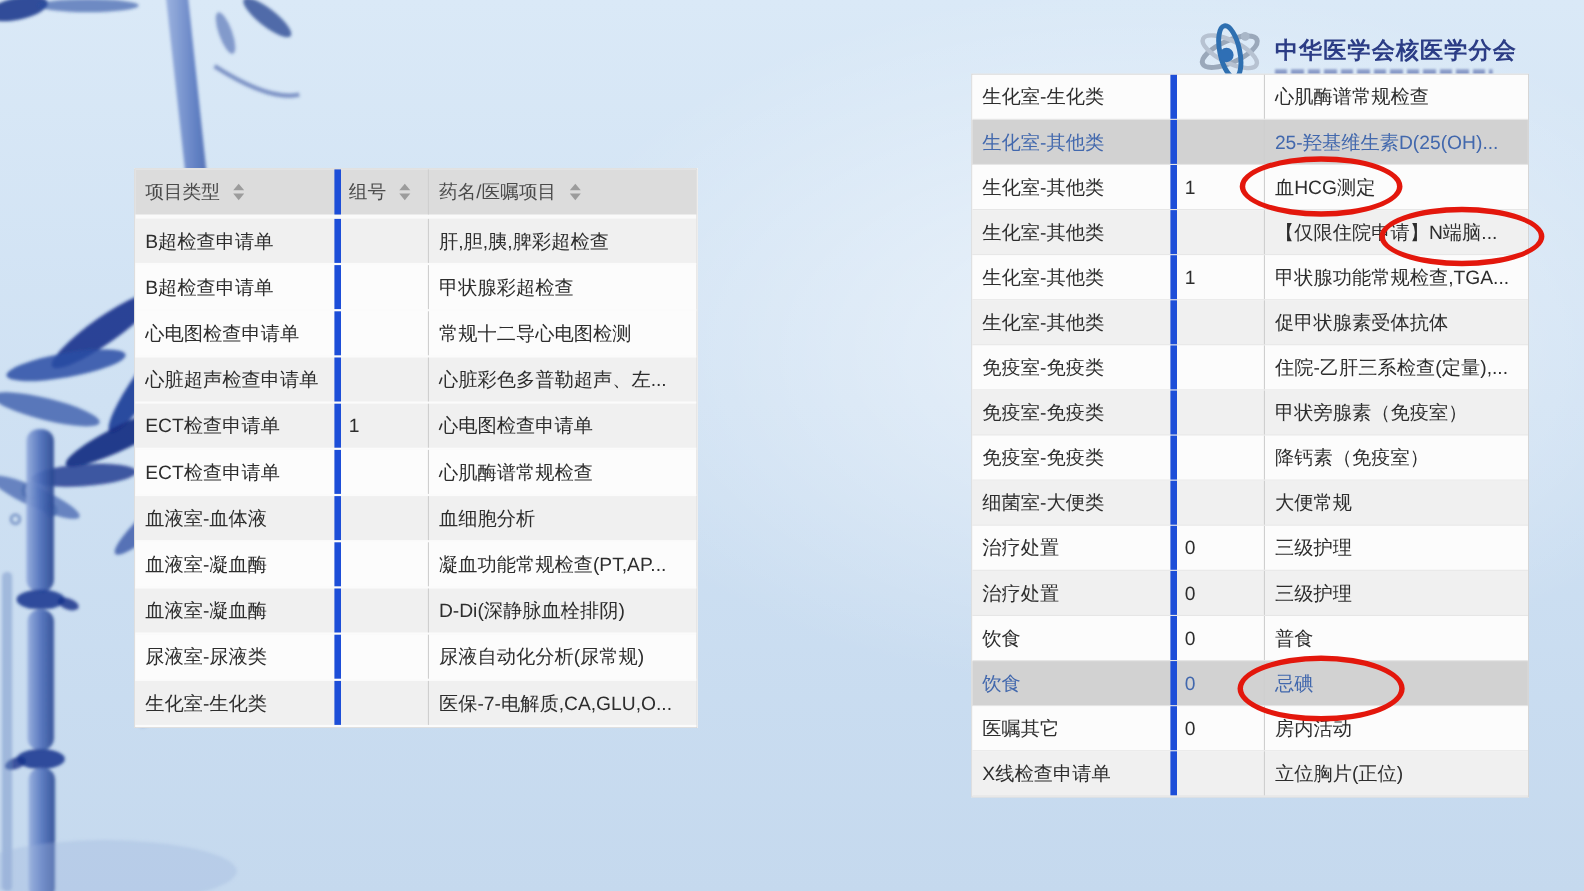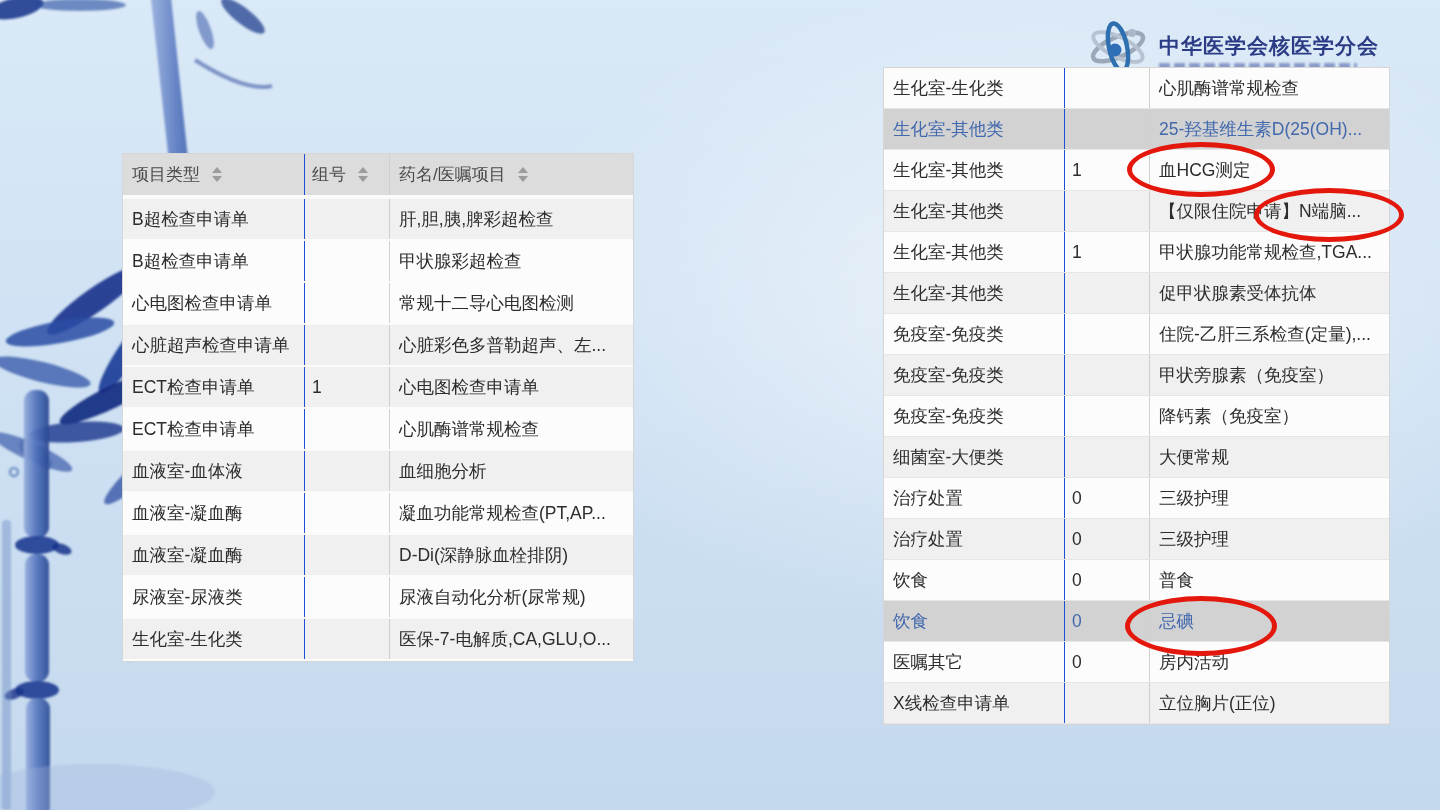--- a/index.html
+++ b/index.html
@@ -24,21 +24,21 @@
     color:#4a4a4a;font-weight:normal;font-size:17px;}
   .tbody{display:flex;flex-direction:column;}
   .rbody{height:100%;}
   .trow{display:flex;font-size:17.5px;color:#2d2d2d;background:#fcfcfc;}
   .left-table .trow{height:40px;border-bottom:2px solid #fbfbfb;}
   .right-table .trow{flex:1;border-bottom:1px solid #e6e6e6;}
   .trow.zebra{background:#f0f0f0;}
   .trow.selected{background:#d2d2d2;color:#4268ad;}
   .tcell{display:flex;align-items:center;align-self:stretch;overflow:hidden;white-space:nowrap;box-sizing:border-box;}
   .col-type{width:180px;flex:none;padding-left:9px;}
-  .col-group{width:85px;flex:none;padding-left:7px;border-left:1px solid #1d4ed8;}
+  .col-group{width:85px;flex:none;padding-left:7px;border-left:6px solid #1d4ed8;}
   .col-item{flex:1;padding-left:9px;border-left:1px solid #cfcfcf;}
   .left-table .col-type{width:181px;}
   
   .sort{display:inline-flex;flex-direction:column;gap:3px;margin-left:12px;}
   .sort i{width:0;height:0;border-left:5px solid transparent;border-right:5px solid transparent;display:block;}
   .sort .up{border-bottom:6px solid #9c9c9c;}
   .sort .down{border-top:6px solid #9c9c9c;}
   
   .circle{position:absolute;border:5px solid #e3170c;border-radius:50%;z-index:5;}
   .c1{left:1127px;top:142px;width:138px;height:45px;}

